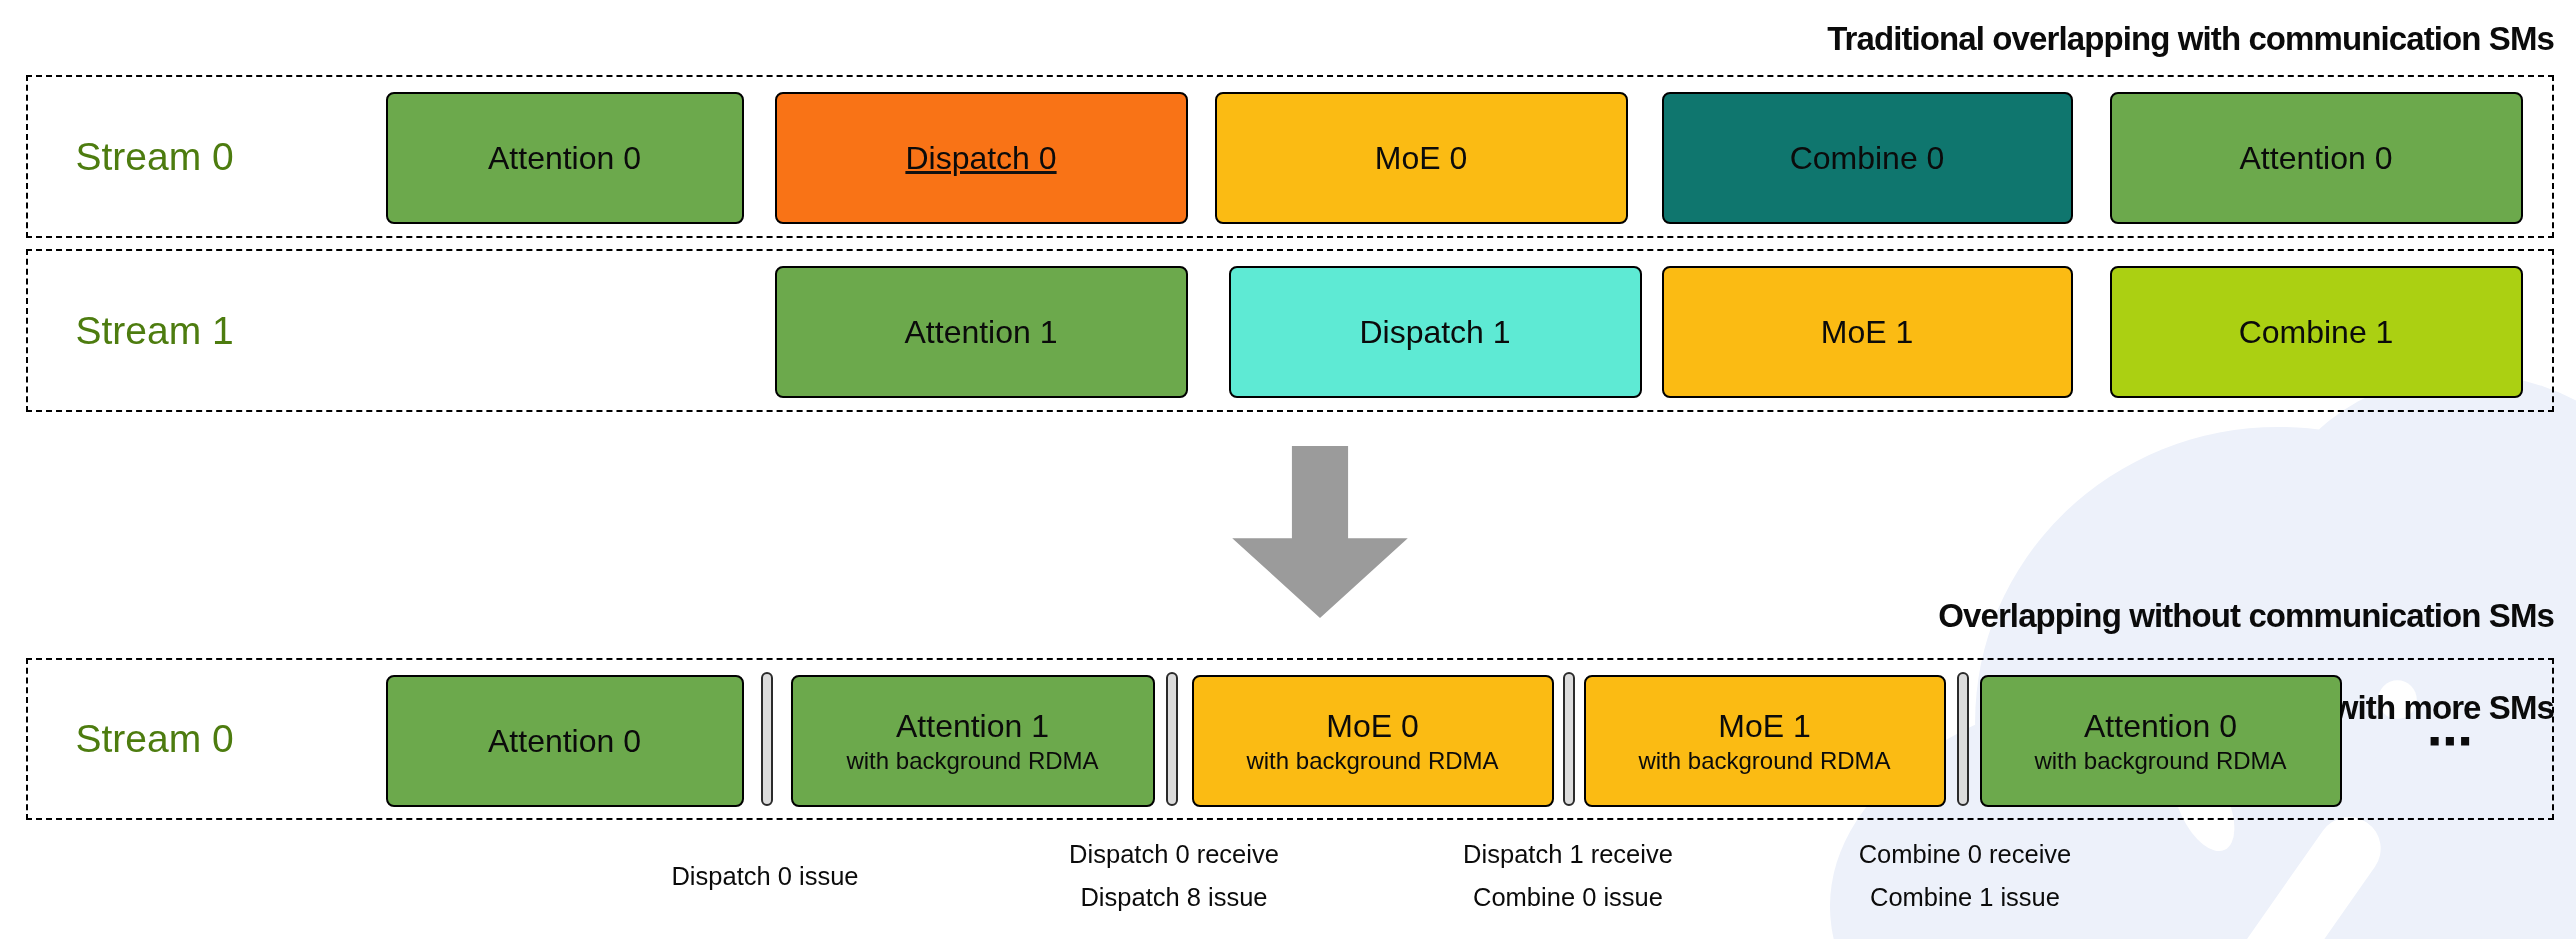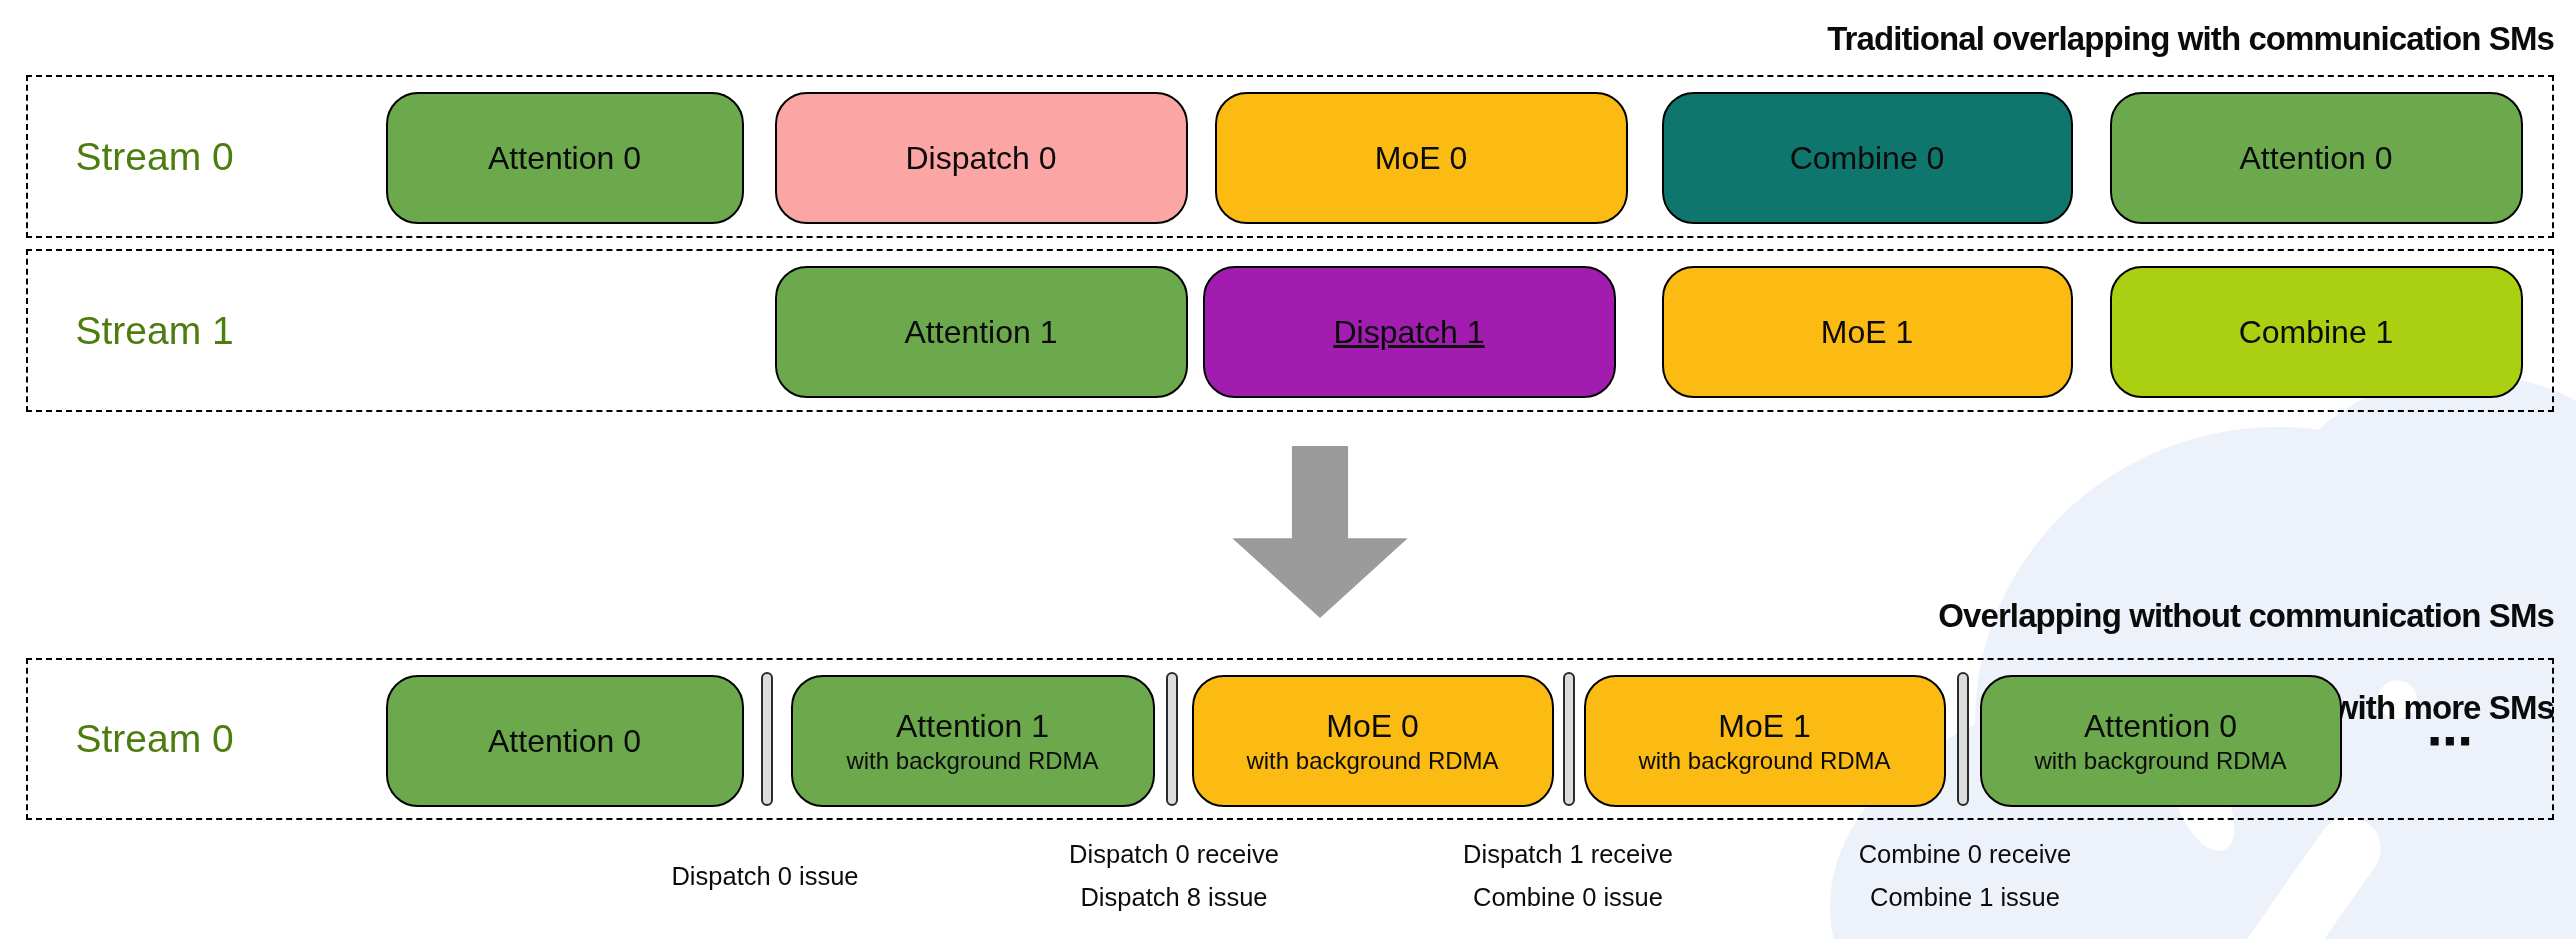--- a/index.html
+++ b/index.html
@@ -18,21 +18,21 @@
   #title-optimized{top:547px;}
   .stream-box{
     position:absolute;border:2.2px dashed #000;box-sizing:border-box;background:transparent;
   }
   .stream-label{
     position:absolute;left:48px;top:0;height:100%;display:flex;align-items:center;
     font-size:39px;color:#4d7c0f;
   }
   .block{
     position:absolute;top:15px;height:132px;box-sizing:border-box;
-    border:2.6px solid #000;border-radius:32px;
+    border:2.6px solid #000;border-radius:8px;
     display:flex;flex-direction:column;align-items:center;justify-content:center;gap:3.5px;
   }
   .block-label{font-size:32px;color:#0b0b0b;line-height:37px;}
   .block-sub{font-size:24px;color:#0b0b0b;line-height:26px;}
   .sep{
     position:absolute;top:12.3px;height:134px;box-sizing:border-box;
     background:#dcdcdc;border:2.2px solid #2b2b2b;border-radius:8px;
   }
   .ellipsis{
     position:absolute;left:2371px;top:15px;width:106px;height:132px;
@@ -65,40 +65,40 @@
 
   <div id="content" class="layer">
 
     <div id="title-traditional" class="title">Traditional overlapping with communication SMs</div>
 
     <div class="stream-box" style="left: 25.5px; top: 75px; width: 2528px; height: 163px;">
       <span class="stream-label">Stream 0</span>
     <div class="block" style="left: 358px; width: 358px; background: rgb(108, 169, 76);">
           <div class="block-label">Attention 0</div>
         </div>
-        <div class="block" style="left: 747px; width: 413px; background: #fca5a5;">
+        <div class="block" style="left: 747px; width: 413px; background: #f97316; text-decoration: underline;">
           <div class="block-label">Dispatch 0</div>
         </div>
         <div class="block" style="left: 1187px; width: 413px; background: rgb(251, 187, 19);">
           <div class="block-label">MoE 0</div>
         </div>
         <div class="block" style="left: 1634px; width: 411px; background: #0f766e;">
           <div class="block-label">Combine 0</div>
         </div>
         <div class="block" style="left: 2082px; width: 413px; background: rgb(108, 169, 76);">
           <div class="block-label">Attention 0</div>
         </div>
       </div>
 
     <div class="stream-box" style="left: 25.5px; top: 249px; width: 2528px; height: 163px;">
       <span class="stream-label">Stream 1</span>
     <div class="block" style="left: 747px; width: 413px; background: rgb(108, 169, 76);">
           <div class="block-label">Attention 1</div>
         </div>
-        <div class="block" style="left: 1175px; width: 413px; background: #a21caf; text-decoration: underline;">
+        <div class="block" style="left: 1201px; width: 413px; background: #5eead4;">
           <div class="block-label">Dispatch 1</div>
         </div>
         <div class="block" style="left: 1634px; width: 411px; background: rgb(251, 187, 19);">
           <div class="block-label">MoE 1</div>
         </div>
         <div class="block" style="left: 2082px; width: 413px; background: rgb(171, 208, 18);">
           <div class="block-label">Combine 1</div>
         </div>
       </div>
 

